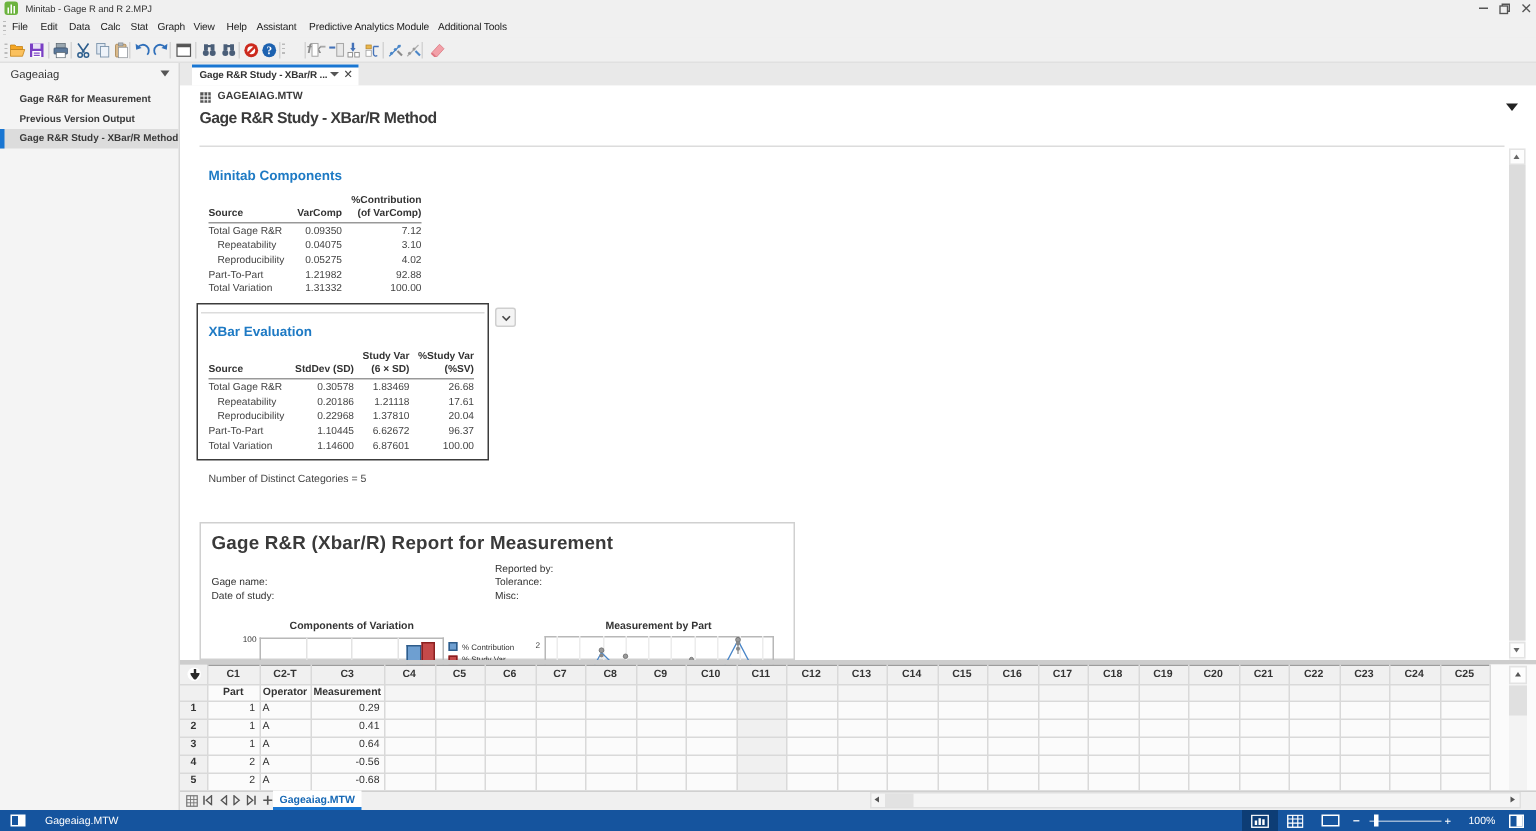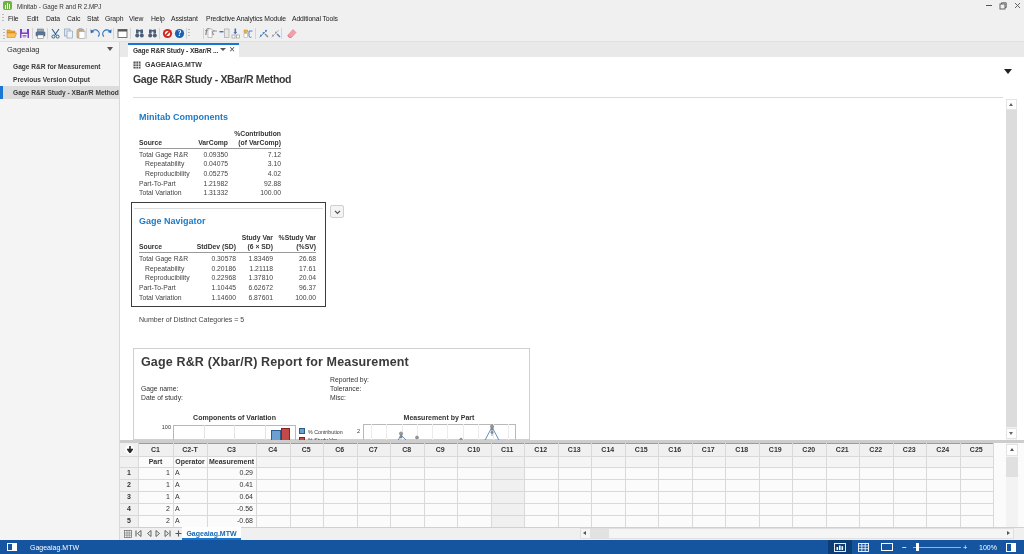--- a/index.html
+++ b/index.html
@@ -203,21 +203,21 @@
 <div class="abs" style="left:139px;top:189.29999999999995px;font-size:6.8px;font-weight:normal;color:#444;">Total Variation</div>
 <div class="abs" style="left:148px;top:189.29999999999995px;width:80px;text-align:right;font-size:6.8px;font-weight:normal;color:#444;">1.31332</div>
 <div class="abs" style="left:201px;top:189.29999999999995px;width:80px;text-align:right;font-size:6.8px;font-weight:normal;color:#444;">100.00</div>
 
 <div class="abs" style="left:131px;top:202px;width:195px;height:105px;border:1px solid #3c3c3c;background:#fff;"></div>
 <div class="abs" style="left:134px;top:208px;width:189px;height:1px;background:#dcdcdc;"></div>
 <div class="abs" style="left:330px;top:205px;width:14px;height:13px;background:#f4f4f4;border:1px solid #cfcfcf;border-radius:2px;"></div>
 <svg class="abs" style="left:334px;top:209.5px;" width="7" height="5" viewBox="0 0 7 5">
     <path d="M1 0.8 L3.5 3.4 L6 0.8" fill="none" stroke="#4a4a4a" stroke-width="1.1"></path>
   </svg>
-<div class="abs" style="left:139px;top:216px;font-size:9px;font-weight:bold;color:#1e7ac4;">Gage Navigator</div>
+<div class="abs" style="left:139px;top:216px;font-size:9px;font-weight:bold;color:#1e7ac4;">XBar Evaluation</div>
 <div class="abs" style="left:193px;top:234px;width:80px;text-align:right;font-size:6.8px;font-weight:bold;color:#333;">Study Var</div>
 <div class="abs" style="left:236px;top:234px;width:80px;text-align:right;font-size:6.8px;font-weight:bold;color:#333;">%Study Var</div>
 <div class="abs" style="left:139px;top:243px;font-size:6.8px;font-weight:bold;color:#333;">Source</div>
 <div class="abs" style="left:156px;top:243px;width:80px;text-align:right;font-size:6.8px;font-weight:bold;color:#333;">StdDev (SD)</div>
 <div class="abs" style="left:193px;top:243px;width:80px;text-align:right;font-size:6.8px;font-weight:bold;color:#333;">(6 × SD)</div>
 <div class="abs" style="left:236px;top:243px;width:80px;text-align:right;font-size:6.8px;font-weight:bold;color:#333;">(%SV)</div>
 <div class="abs" style="left:139px;top:252px;width:177px;height:1px;background:#999;"></div>
 <div class="abs" style="left:139px;top:255px;font-size:6.8px;font-weight:normal;color:#444;">Total Gage R&amp;R</div>
 <div class="abs" style="left:156px;top:255px;width:80px;text-align:right;font-size:6.8px;font-weight:normal;color:#444;">0.30578</div>
 <div class="abs" style="left:193px;top:255px;width:80px;text-align:right;font-size:6.8px;font-weight:normal;color:#444;">1.83469</div>

